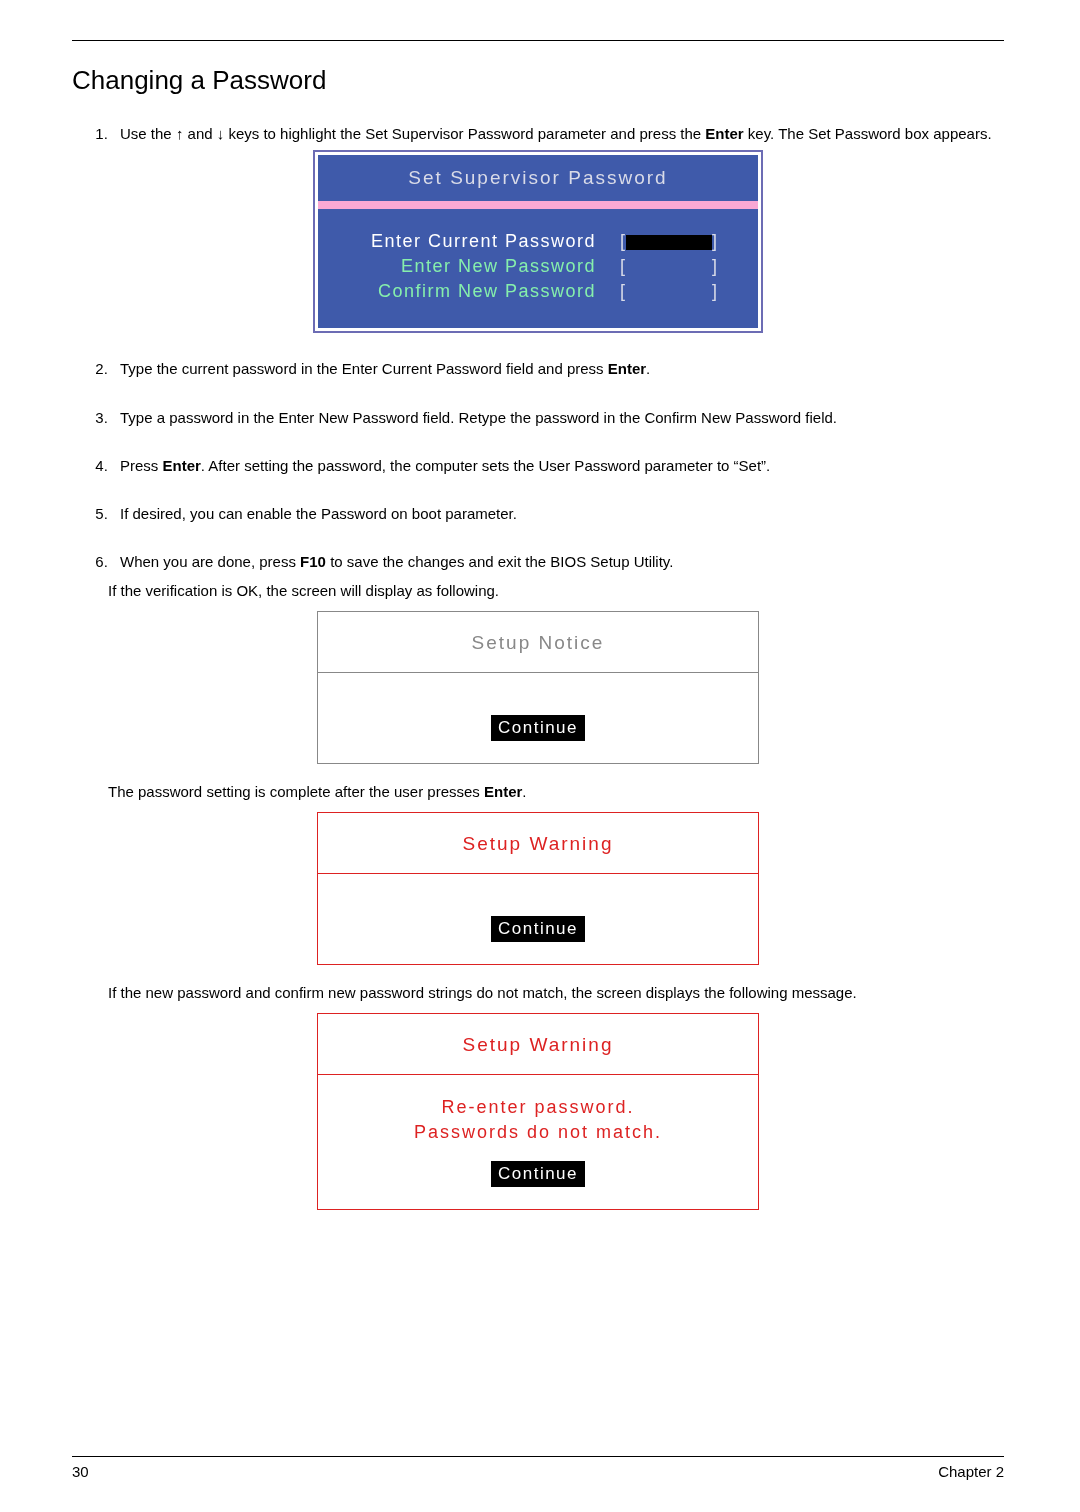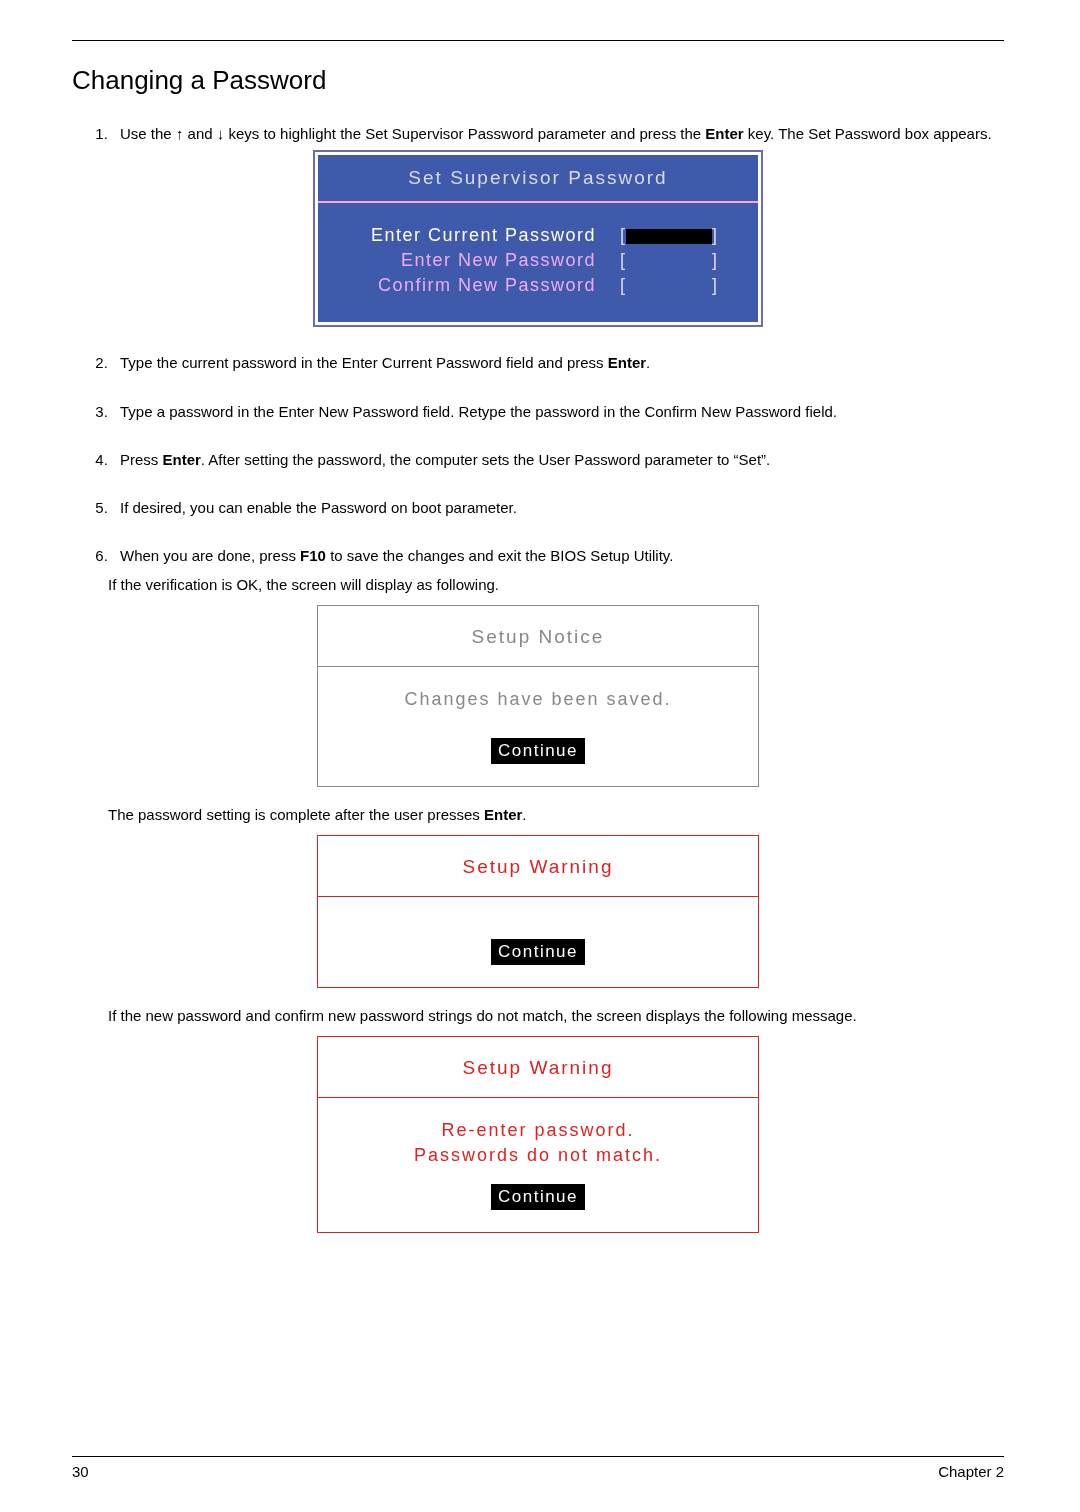--- a/index.html
+++ b/index.html
@@ -51,35 +51,35 @@
     border: 3px solid #fff;
     box-shadow: 0 0 0 2px #6c6cb4;
     background: #3f5aaa;
   }
   .bios-title {
     padding: 12px 0;
     text-align: center;
     color: #d9dbe8;
     font-size: 19px;
     letter-spacing: 2px;
-    border-bottom: 2px solid #f9a8d4;
+    border-bottom: 8px solid #f9a8d4;
   }
   .bios-body {
     padding: 18px 18px 22px 18px;
   }
   .bios-row {
     display: flex;
     justify-content: flex-start;
     align-items: center;
     margin: 4px 0;
   }
   .bios-label {
     flex: 0 0 260px;
     text-align: right;
-    color: #f0abfc;
+    color: #86efac;
     font-size: 18px;
     letter-spacing: 1.5px;
     padding-right: 24px;
   }
   .bios-label.sel { color: #fff; }
   .bios-field {
     color: #d9dbe8;
     font-size: 18px;
     letter-spacing: 1px;
   }
@@ -206,21 +206,20 @@
     <li>
       <span>When you are done, press </span><b>F10</b><span> to save the changes and exit the BIOS Setup Utility.</span>
     </li>
   </ol>
 
   <div class="body-text-inner">If the verification is OK, the screen will display as following.</div>
 
   <div class="notice-dialog notice-gray">
     <div class="nd-title">Setup Notice</div>
     <div class="nd-body">
-      <span class="msg-line">Changes have been saved.</span>
       <div class="nd-button-row">
         <span class="nd-continue">Continue</span>
       </div>
     </div>
   </div>
 
   <div class="body-text-inner">
     <span>The password setting is complete after the user presses </span><b>Enter</b><span>.</span>
   </div>
 

